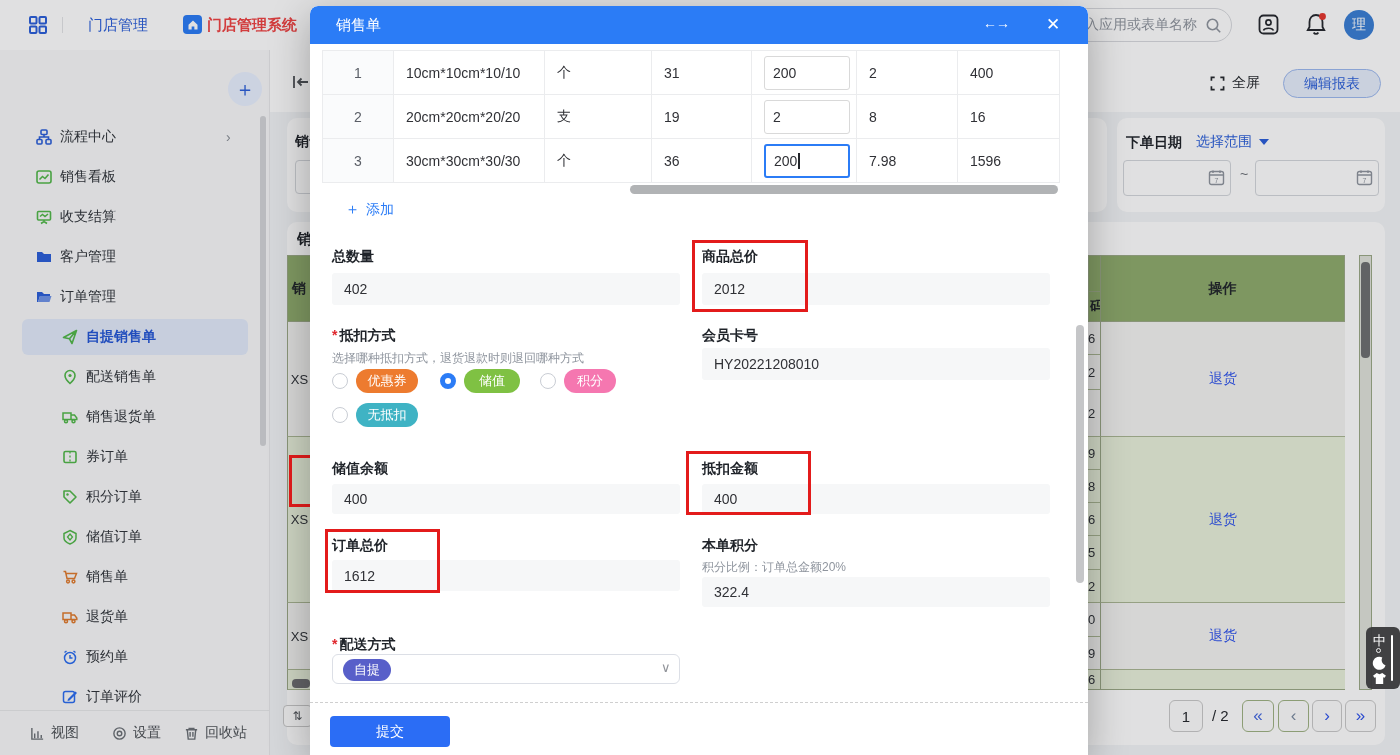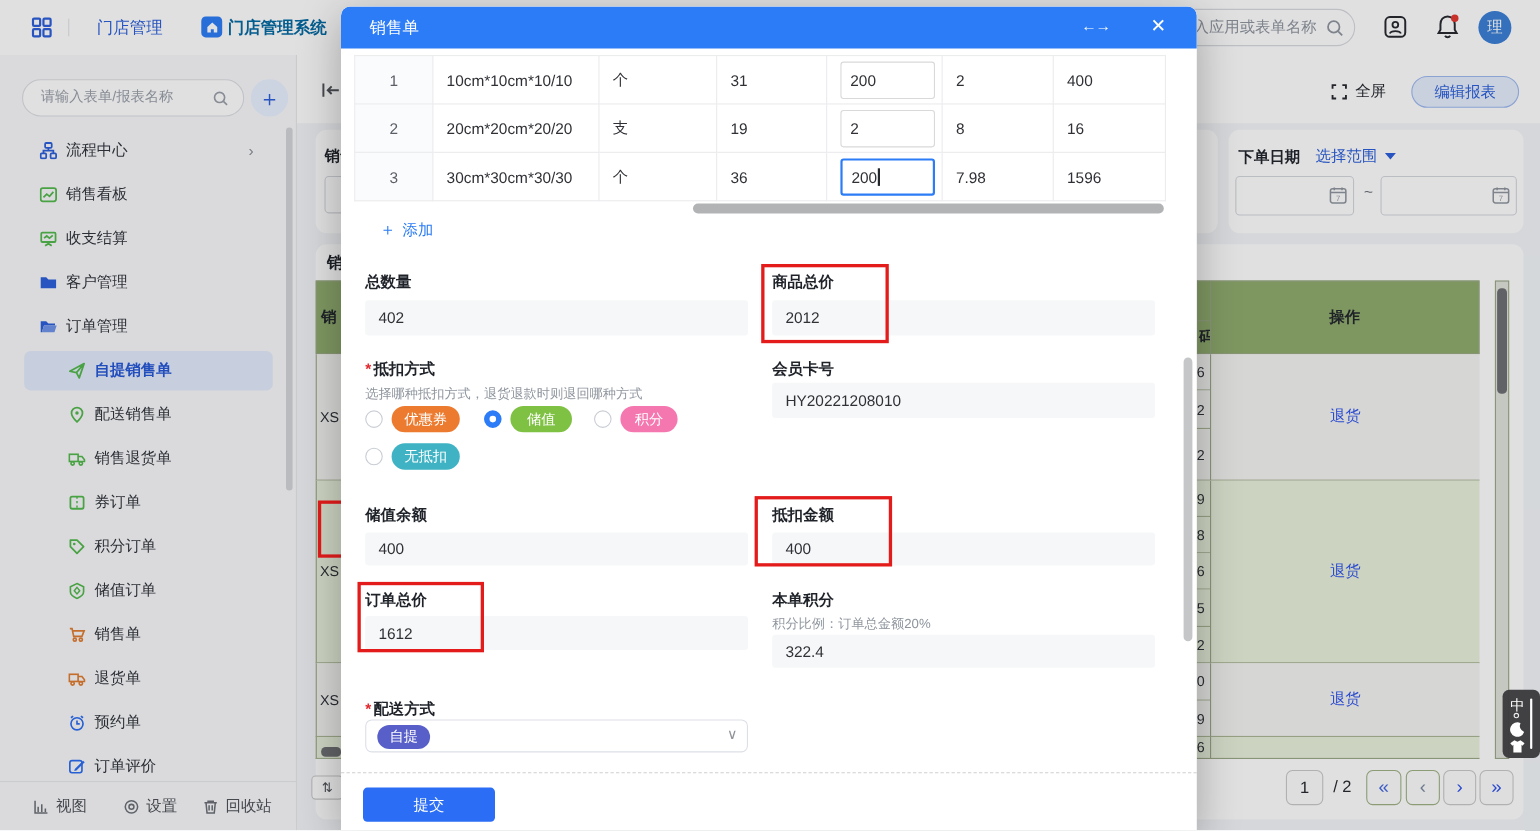--- a/index.html
+++ b/index.html
@@ -8,21 +8,21 @@
   .screen { position:relative; width:1400px; height:755px; overflow:hidden; background:#f3f5f7; }
   .abs { position:absolute; }
   .flexc { display:flex; align-items:center; }
   .ctr { display:flex; align-items:center; justify-content:center; }
 
   
   .topbar { position:absolute; left:0; top:0; width:1400px; height:50px; background:#ffffff; z-index:10; }
   .top-divider { position:absolute; left:62px; top:17px; width:1px; height:16px; background:#e3e4e6; }
   .nav-blue { color:#2b5fd9; font-size:15px; }
   .home-badge { position:absolute; left:183px; top:15px; width:19px; height:19px; background:#2b7cf6; border-radius:4px; }
-  .app-name { position:absolute; left:207px; top:16px; font-size:15px; font-weight:700; color:#0369a1; }
+  .app-name { position:absolute; left:207px; top:16px; font-size:15px; font-weight:700; color:#ef4444; }
   .top-search { position:absolute; left:1040px; top:8px; width:192px; height:34px; border:1px solid #d8dade; border-radius:17px; background:#fff; }
   .top-search input { border:0; outline:0; background:transparent; width:140px; margin-left:16px; margin-top:7px; font-size:14px; color:#555; font-family:inherit; }
   .top-search input::placeholder { color:#8f959e; }
   .avatar { position:absolute; left:1344px; top:10px; width:30px; height:30px; border-radius:50%; background:#3a7fd5; color:#fff; font-size:14px; }
 
   
   .sidebar { position:absolute; left:0; top:50px; width:270px; height:705px; background:#f8f9fa; border-right:1px solid #e8e9eb; z-index:10; }
   .sb-search { position:absolute; left:20px; top:22px; width:202px; height:34px; border:1px solid #dcdee2; border-radius:17px; background:#fff; }
   .sb-search input { border:0; outline:0; background:transparent; width:150px; margin-left:16px; margin-top:7px; font-size:13px; font-family:inherit; }
   .sb-search input::placeholder { color:#9aa0a8; }
@@ -139,29 +139,20 @@
       <svg width="24" height="25" viewBox="0 0 24 25">
           <path d="M12 3 C8 3 5.5 6 5.5 10 V15 L3.8 18 H20.2 L18.5 15 V10 C18.5 6 16 3 12 3 Z" fill="none" stroke="#26292e" stroke-width="1.8"></path>
           <path d="M9.7 20.5 a2.6 2.6 0 0 0 4.6 0" fill="none" stroke="#26292e" stroke-width="1.8"></path>
           <circle cx="18.5" cy="4.5" r="3.4" fill="#e5372f"></circle>
         </svg>
     </div>
     <div class="avatar ctr">理</div>
   </div>
 
   <div class="sidebar">
-    <div class="sb-search">
-      <input placeholder="请输入表单/报表名称" style="">
-      <div class="abs" style="left:172px;top:9px;">
-        <svg width="15" height="15" viewBox="0 0 17 17">
-            <circle cx="7.5" cy="7.5" r="5.2" fill="none" stroke="#9aa0a8" stroke-width="1.7"></circle>
-            <line x1="11.5" y1="11.5" x2="15.2" y2="15.2" stroke="#9aa0a8" stroke-width="1.7"></line>
-          </svg>
-      </div>
-    </div>
     <div class="sb-plus ctr">＋</div>
 
     <div class="sb-item" style="top:67px;">
       <span class="ico">
           <svg width="16" height="16" viewBox="0 0 16 16">
             <g fill="none" stroke="#2b5fd9" stroke-width="1.6">
               <rect x="5" y="1" width="6" height="4.5" rx="1"></rect>
               <rect x="1" y="10.5" width="5" height="4.5" rx="1"></rect>
               <rect x="10" y="10.5" width="5" height="4.5" rx="1"></rect>
               <path d="M8 5.5 V8 M3.5 10.5 V8 H12.5 V10.5"></path>

